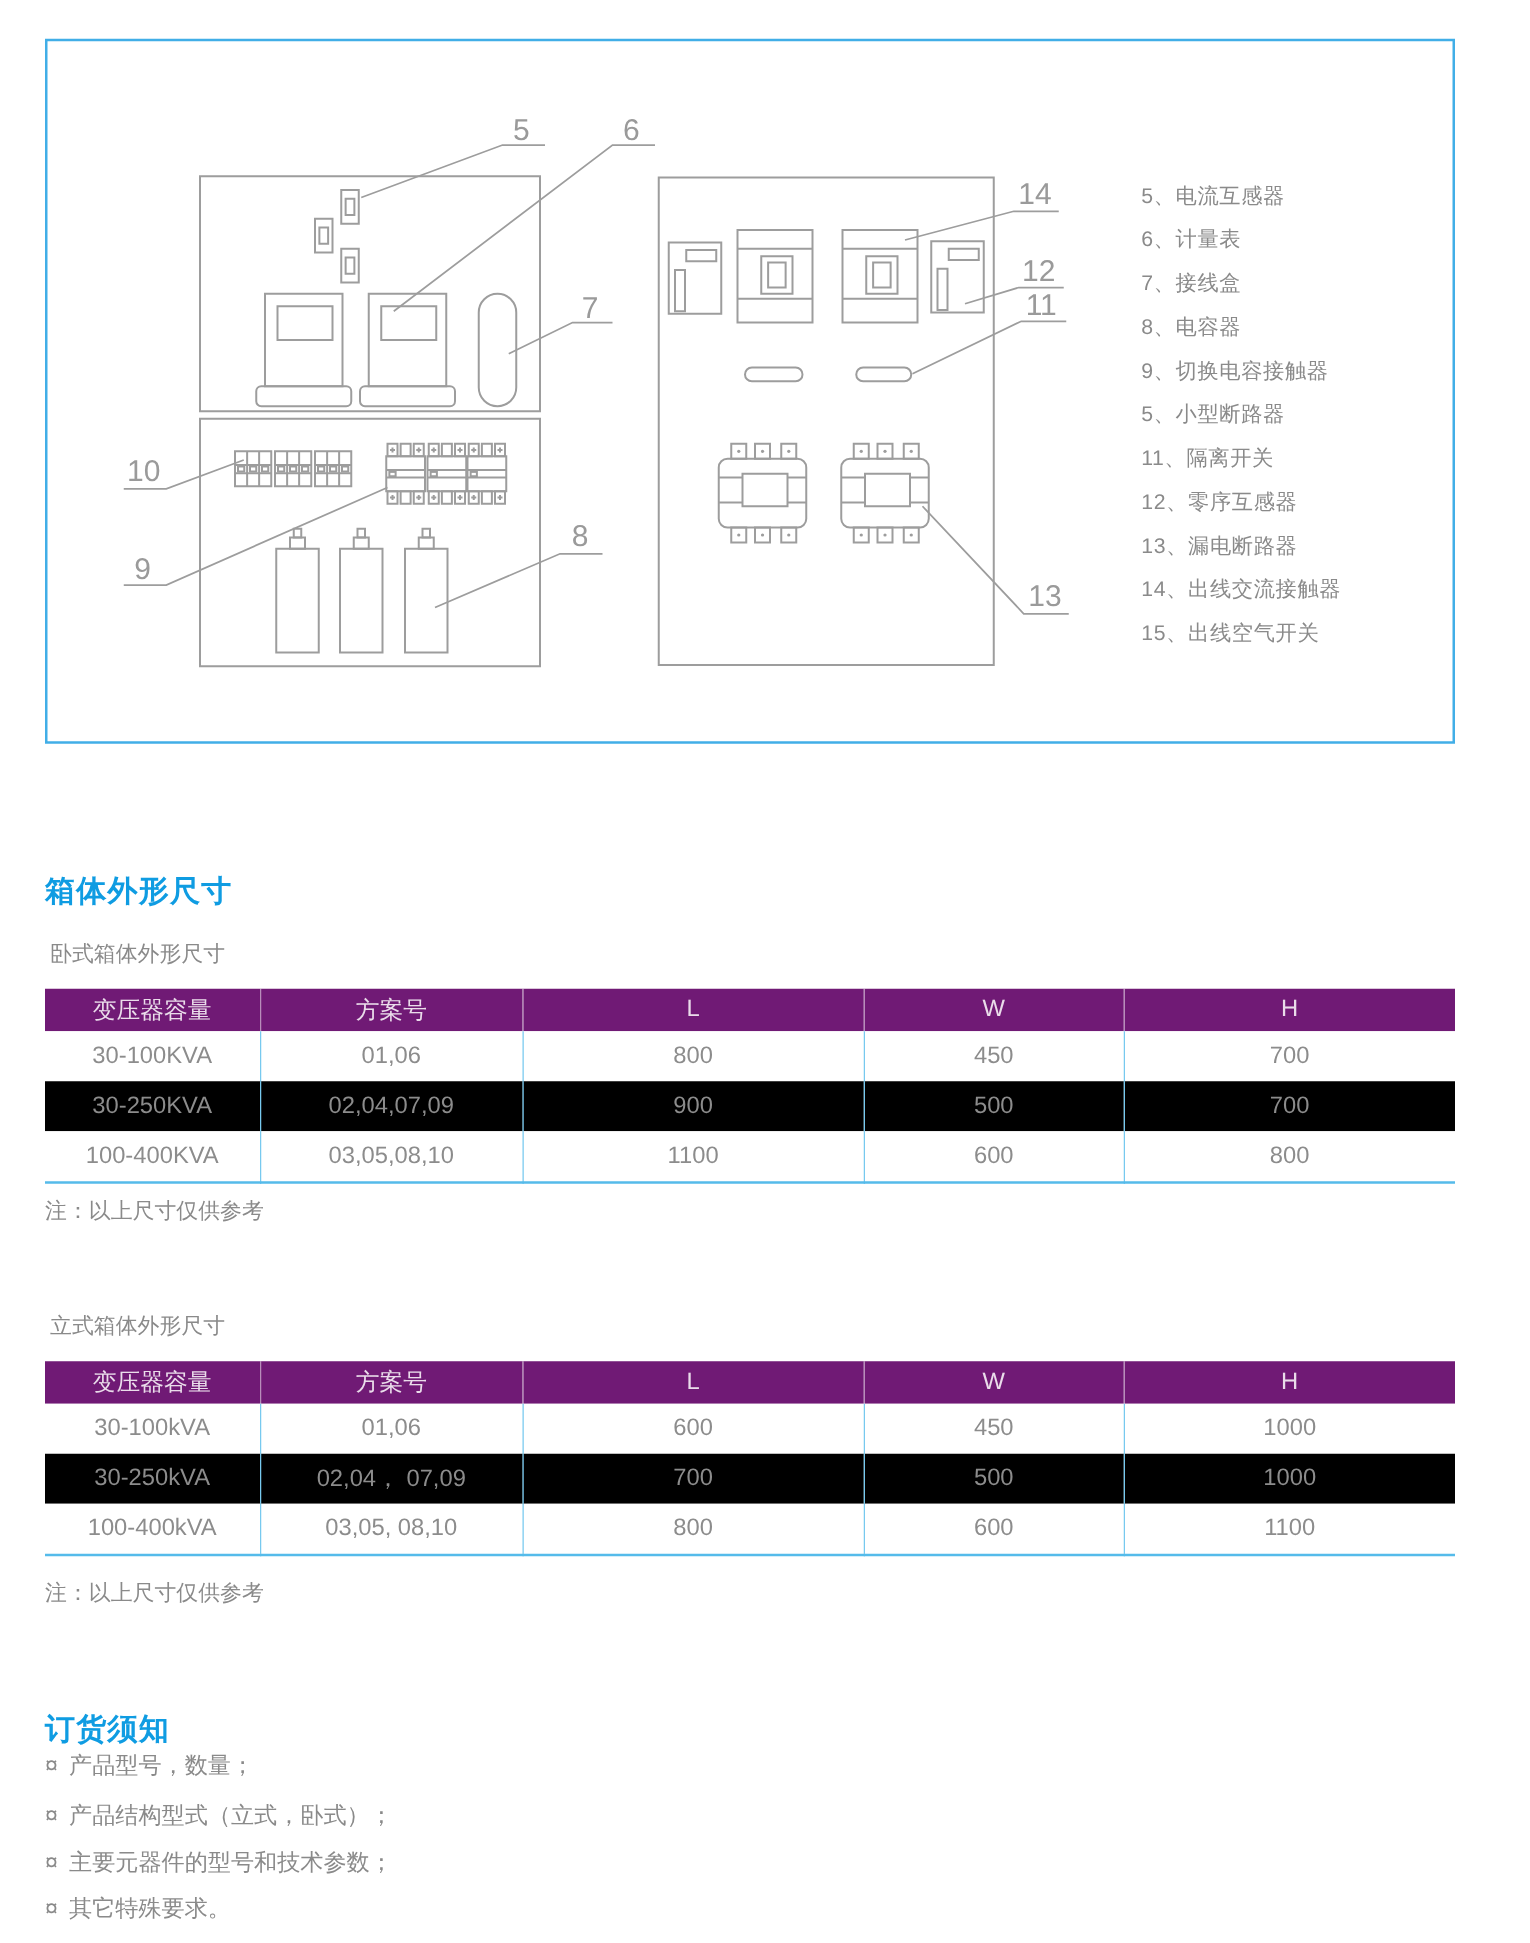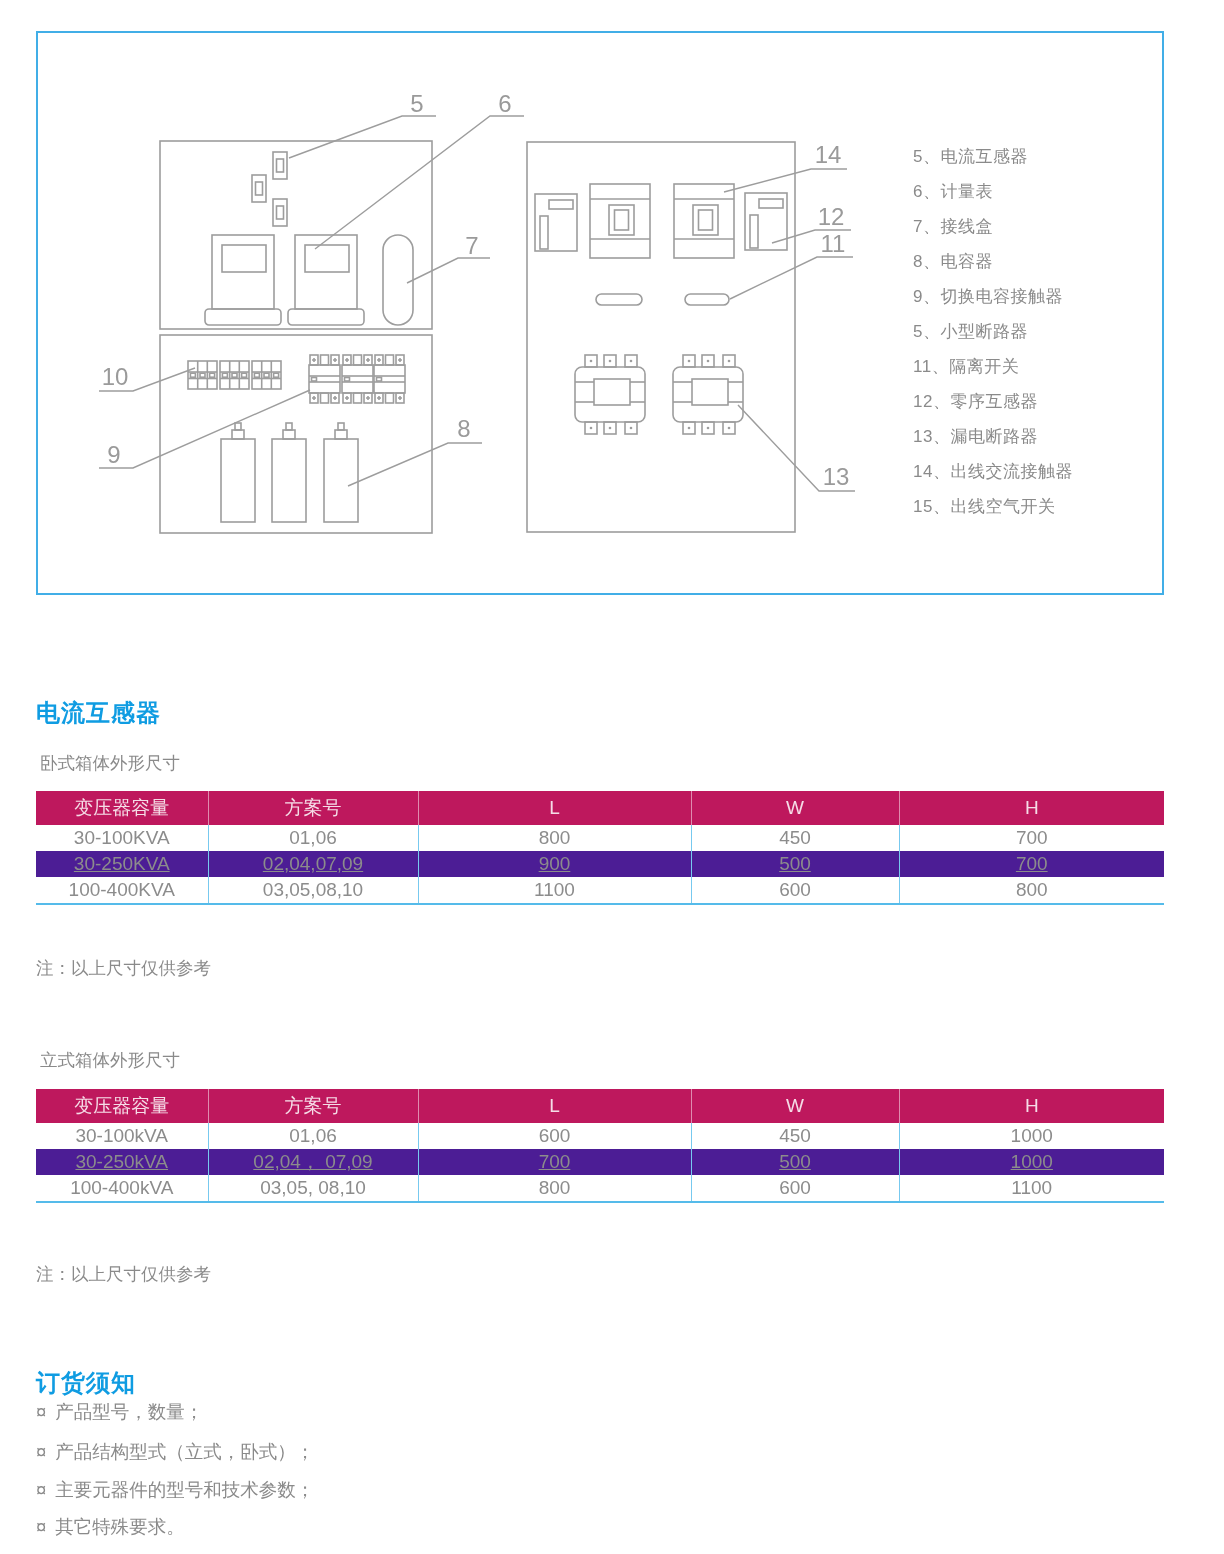--- a/index.html
+++ b/index.html
@@ -32,31 +32,31 @@
   #note-h{top:956px;}
   #note-v{top:1262px;}
   
   .dim-table{
     position:absolute;left:36px;width:1128px;border-collapse:collapse;table-layout:fixed;
     border-bottom:2px solid #55bbea;
   }
   #table-h{top:791px;}
   #table-v{top:1089px;}
   .dim-table th{
-    background:#be185d;color:rgba(255,255,255,0.85);font-weight:normal;
+    background:#701a75;color:rgba(255,255,255,0.85);font-weight:normal;
     font-size:19px;height:34px;padding:0;text-align:center;
     border-right:1px solid rgba(255,255,255,0.5);
   }
   .dim-table th:last-child{border-right:none;}
   .dim-table td{
-    color:#8c8c8c;font-size:19px;height:26px;padding:0;text-align:center;
+    color:#8c8c8c;font-size:19px;height:40px;padding:0;text-align:center;
     border-right:1px solid #77c9ef;background:#ffffff;
   }
   .dim-table td:last-child{border-right:none;}
-  .dim-table tr.alt td{background:#4c1d95;text-decoration:underline;}
+  .dim-table tr.alt td{background:#000000;}
   
   .bullet-line{position:absolute;left:36px;color:#8a8a8a;font-size:18.5px;white-space:nowrap;}
   #bl-0{top:1399px;}
   #bl-1{top:1439px;}
   #bl-2{top:1477px;}
   #bl-3{top:1514px;}
   .bullet-mark{margin-right:9px;color:#8a8a8a;}
 </style>
 </head>
 <body>
@@ -226,21 +226,21 @@
       <div class="legend-item">9、切换电容接触器</div>
       <div class="legend-item">5、小型断路器</div>
       <div class="legend-item">11、隔离开关</div>
       <div class="legend-item">12、零序互感器</div>
       <div class="legend-item">13、漏电断路器</div>
       <div class="legend-item">14、出线交流接触器</div>
       <div class="legend-item">15、出线空气开关</div>
     </div>
   </div>
 
-  <div class="section-title" id="title-dims">电流互感器</div>
+  <div class="section-title" id="title-dims">箱体外形尺寸</div>
 
   <div class="subtitle" id="sub-h">卧式箱体外形尺寸</div>
 
   <table class="dim-table" id="table-h">
     <colgroup>
         <col style="width:172px">
         <col style="width:210px">
         <col style="width:273px">
         <col style="width:208px">
         <col style="width:265px">

